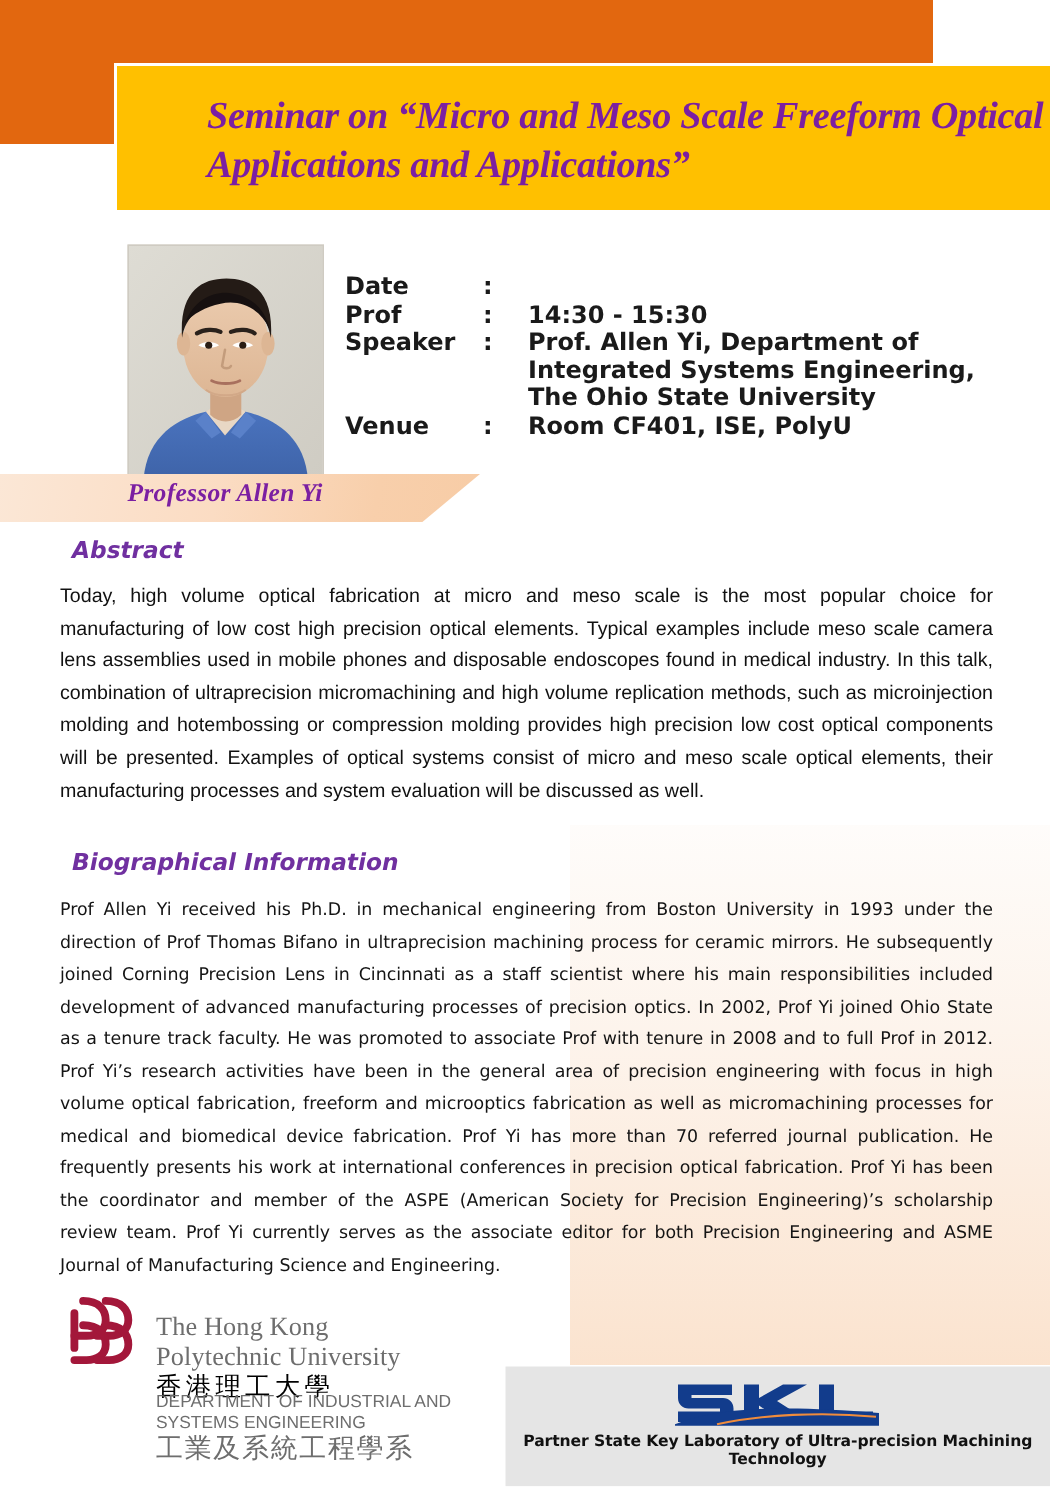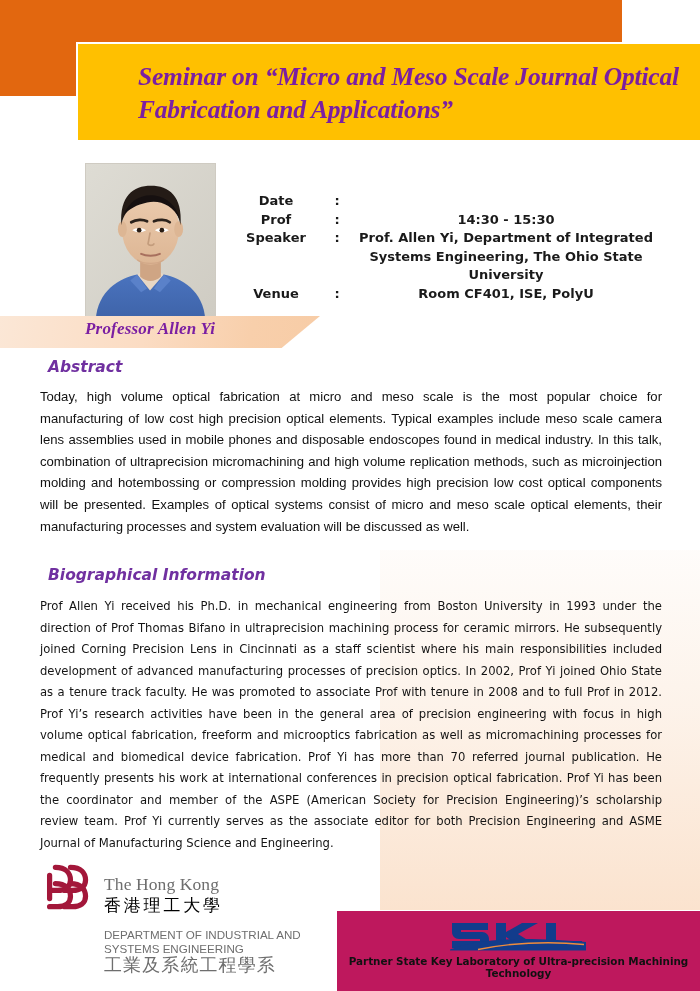--- a/index.html
+++ b/index.html
@@ -92,28 +92,27 @@
     font-weight: bold;
     font-size: 17px;
     letter-spacing: 0.2px;
     font-style: italic;
   }
 
   
   .details {
     position: absolute;
     left: 230px;
-    top: 192px;
+    top: 182px;
     width: 430px;
     font-family: "DejaVu Sans", sans-serif;
-    font-size: 13px;
+    font-size: 16px;
     font-weight: bold;
     color: #1a1a1a;
     line-height: 18.5px;
-    text-align: center;
   }
   .det-row { display: flex; }
   .det-label { width: 92px; flex: none; }
   .det-colon { width: 30px; flex: none; }
   .det-value { flex: 1; }
 
   
   .sec-heading {
     position: absolute;
     color: #7030A0;
@@ -202,21 +201,21 @@
   }
   .dept-name span { display: block; }
   .dept-cn { font-size: 18px; letter-spacing: 1.1px; margin-top: 2px; }
 
   .skl-box {
     position: absolute;
     left: 337px;
     top: 911px;
     width: 363px;
     height: 80px;
-    background: #be185d;
+    background: #e5e5e5;
   }
   .skl-logo {
     position: absolute;
     left: 111px;
     top: 8px;
     width: 140px;
     height: 32px;
   }
   .skl-logo svg { display: block; width: 100%; height: 100%; }
   .skl-caption {
@@ -234,21 +233,21 @@
 </style>
 </head>
 <body>
 
 <div class="poster">
 
   <div class="orange-top-bar"></div>
   <div class="orange-left-block"></div>
 
   <div class="title-band">
-    <div class="title-text">Seminar on “Micro and Meso Scale Journal Optical Fabrication and Applications”</div>
+    <div class="title-text">Seminar on “Micro and Meso Scale Freeform Optical Applications and Applications”</div>
   </div>
 
   <div class="watermark"></div>
 
   <div class="photo-frame">
     <svg viewBox="0 0 131 158" preserveAspectRatio="xMidYMid slice" aria-hidden="true">
       <defs>
         <linearGradient id="bgGrad" x1="0" y1="0" x2="1" y2="1">
           <stop offset="0%" stop-color="#DEDCD4"></stop>
           <stop offset="100%" stop-color="#CFCCC3"></stop>
@@ -335,20 +334,21 @@
         <path d="M30 44 C48 44 56 54 56 66 C56 78 46 84 34 84 L20 84"></path>
         <path d="M56 44 C74 44 82 54 82 66 C82 78 72 84 60 84 L46 84"></path>
       </g>
       <g fill="none" stroke="#A3173A" stroke-width="9" stroke-linecap="round">
         <path d="M20 30 L20 70"></path>
       </g>
     </svg>
   </div>
   <div class="polyu-name">
     <span class="l1">The Hong Kong</span>
+    <span class="l2">Polytechnic University</span>
     <span class="polyu-cn">香港理工大學</span>
   </div>
   <div class="dept-name">
     <span>DEPARTMENT OF INDUSTRIAL AND</span>
     <span>SYSTEMS ENGINEERING</span>
     <span class="dept-cn">工業及系統工程學系</span>
   </div>
 
   <div class="skl-box">
     <div class="skl-logo">

